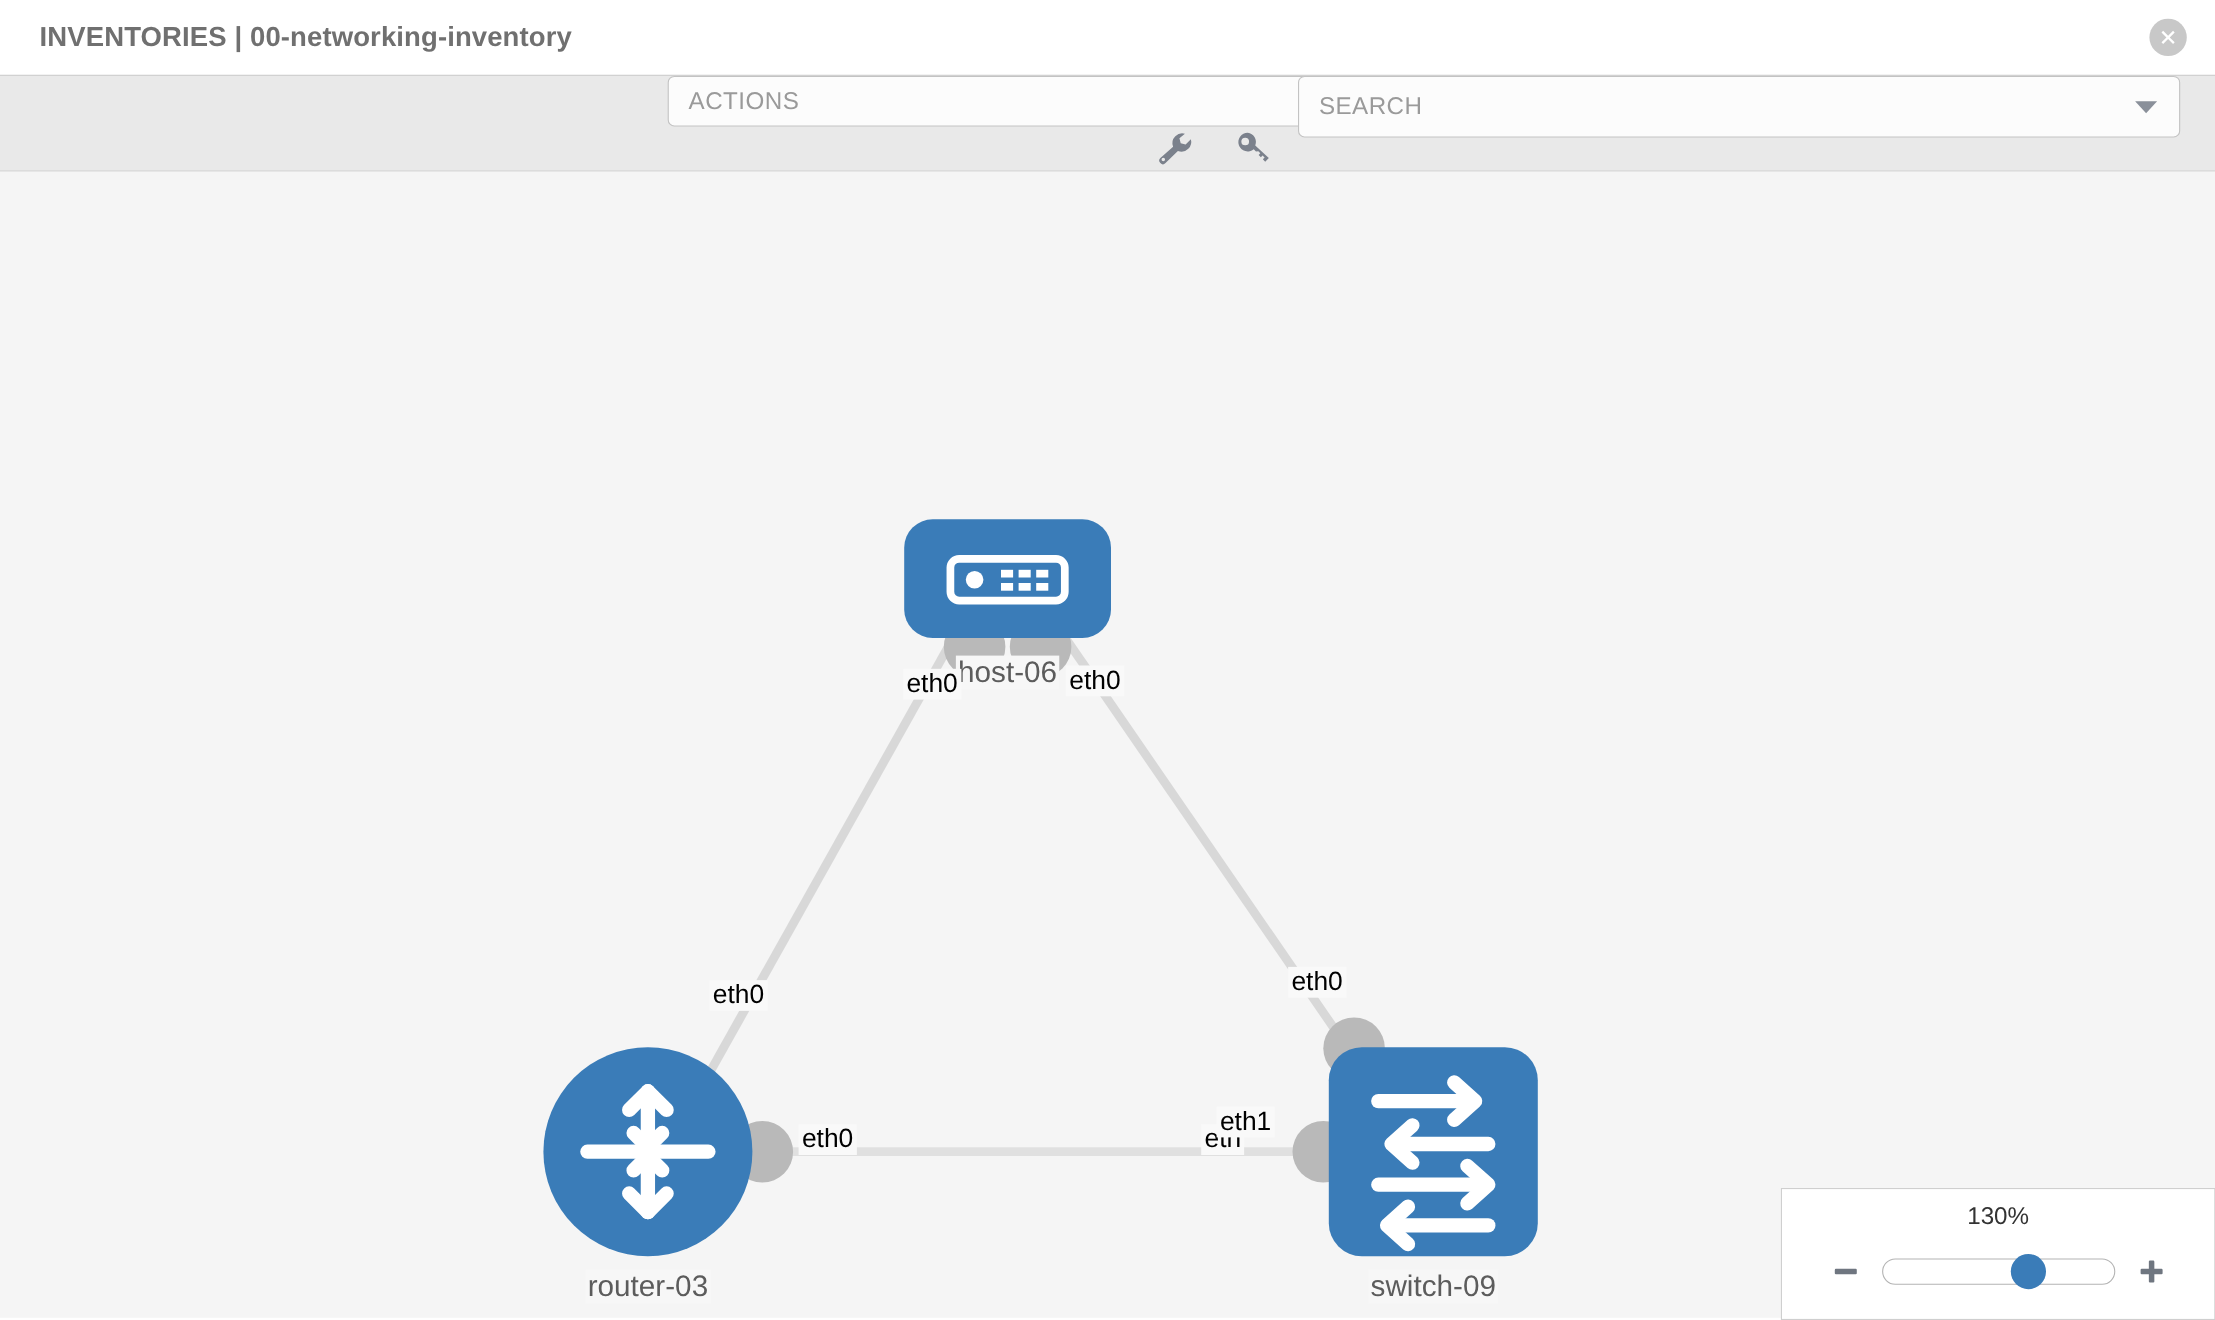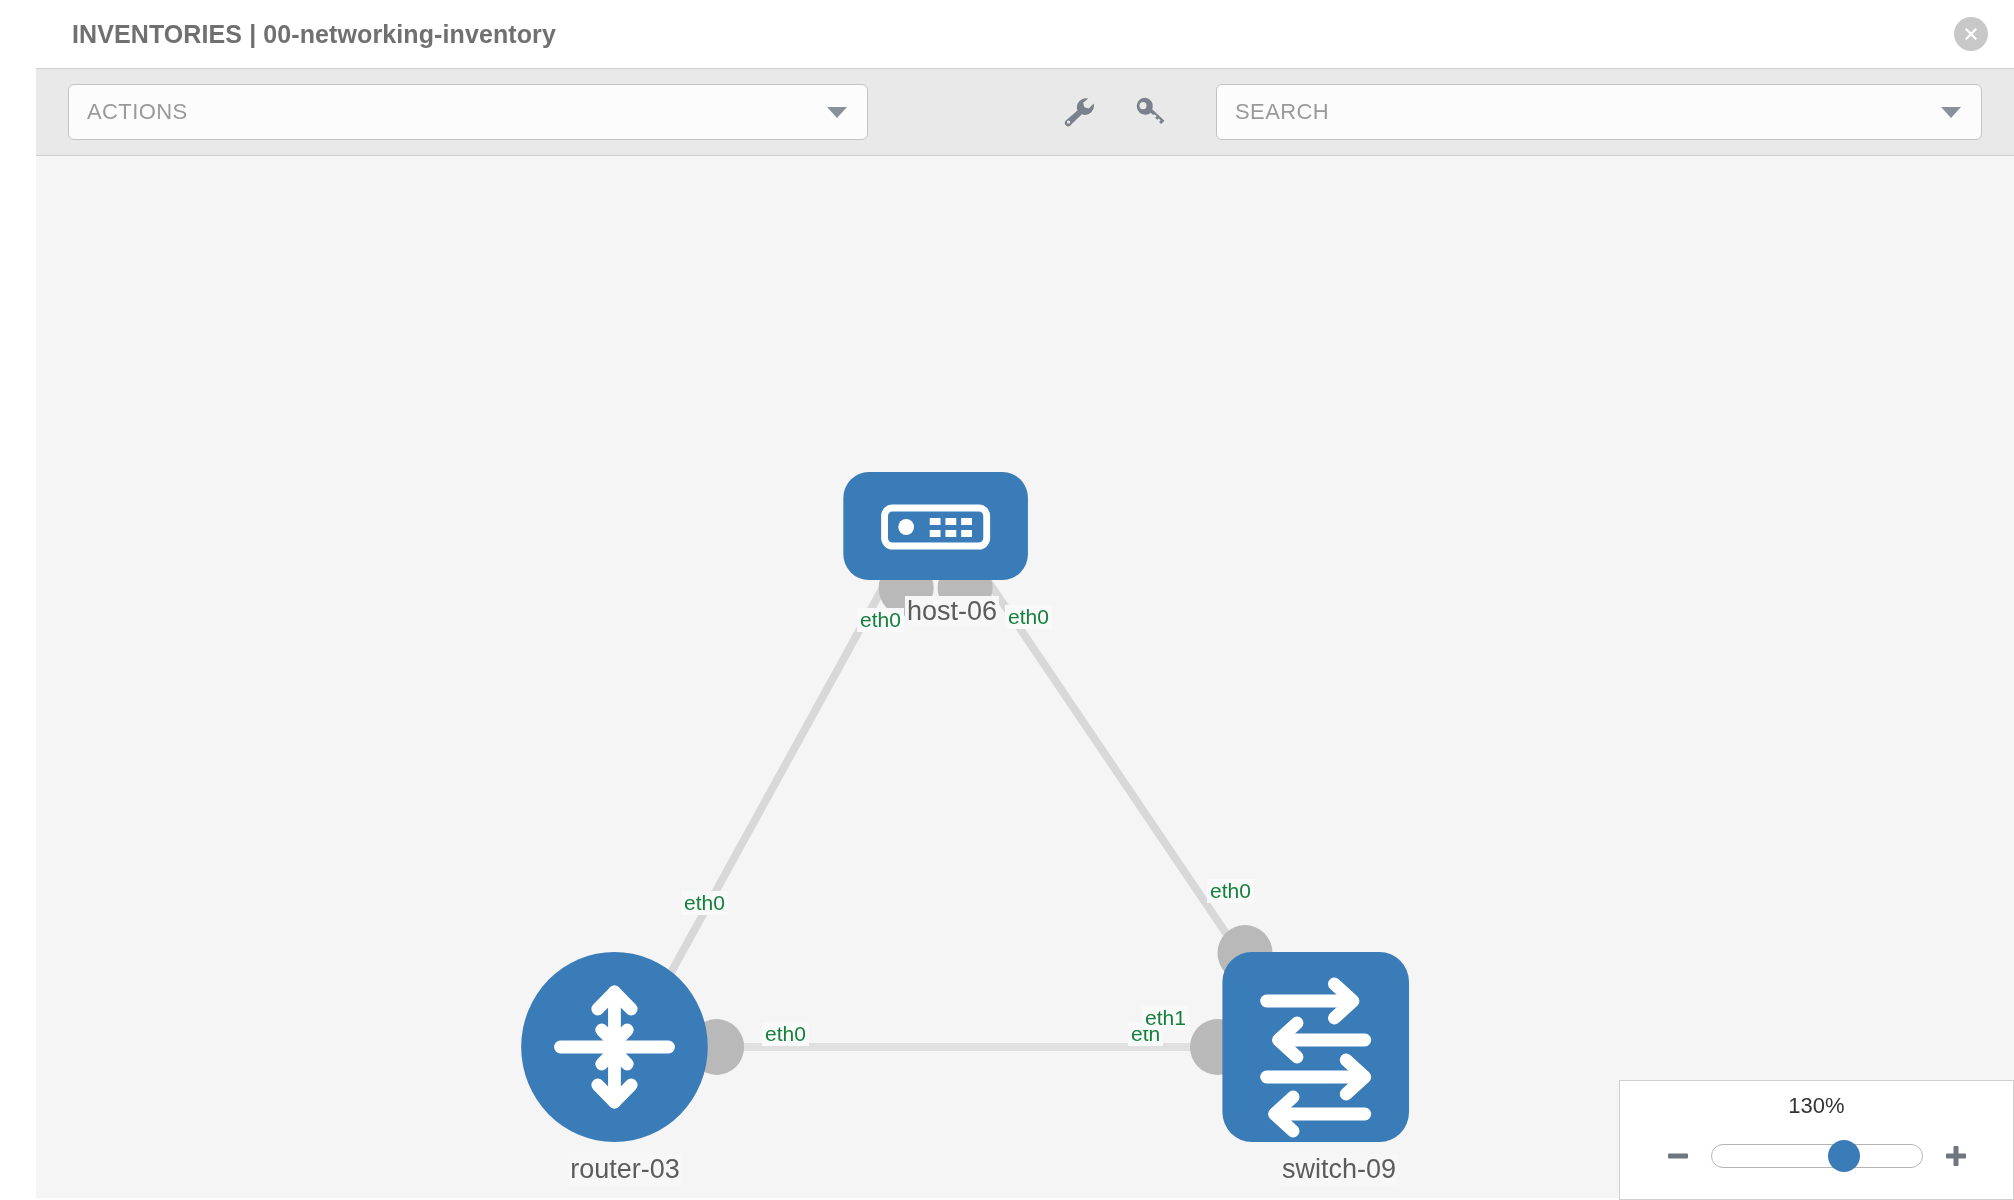--- a/index.html
+++ b/index.html
@@ -9,21 +9,20 @@
     overflow: hidden;
     font-family: "Liberation Sans", sans-serif;
     background: #ffffff;
   }
 
   #app {
     position: relative;
     width: 2014px;
     height: 1200px;
     background: #ffffff;
-    padding-left: 36px;
   }
 
   
   .header {
     position: relative;
     height: 68px;
     background: #ffffff;
     display: flex;
     align-items: center;
     padding: 0 36px;
@@ -54,20 +53,21 @@
   
   .toolbar {
     position: relative;
     height: 88px;
     background: #e9e9e9;
     border-top: 1px solid #cfcfcf;
     border-bottom: 1px solid #cfcfcf;
     display: flex;
     align-items: center;
     padding: 0 32px;
+    flex-direction: column;
   }
   .actions-select {
     width: 800px;
     height: 56px;
     background: #fcfcfc;
     border: 1px solid #c3c3c3;
     border-radius: 6px;
     display: flex;
     align-items: center;
     padding: 0 18px;
@@ -145,22 +145,22 @@
     position: absolute;
     font-size: 27px;
     color: #5c5c5c;
     background: #f7f7f7;
     white-space: nowrap;
     padding: 0 2px;
     transform: translateX(-50%);
   }
   .edge-label {
     position: absolute;
-    font-size: 21px;
-    color: #15803d;
+    font-size: 24px;
+    color: #000000;
     background: #f9f9f9;
     white-space: nowrap;
     padding: 0 3px;
   }
 
   
   .zoom-panel {
     position: absolute;
     left: 1619px;
     top: 1080px;

